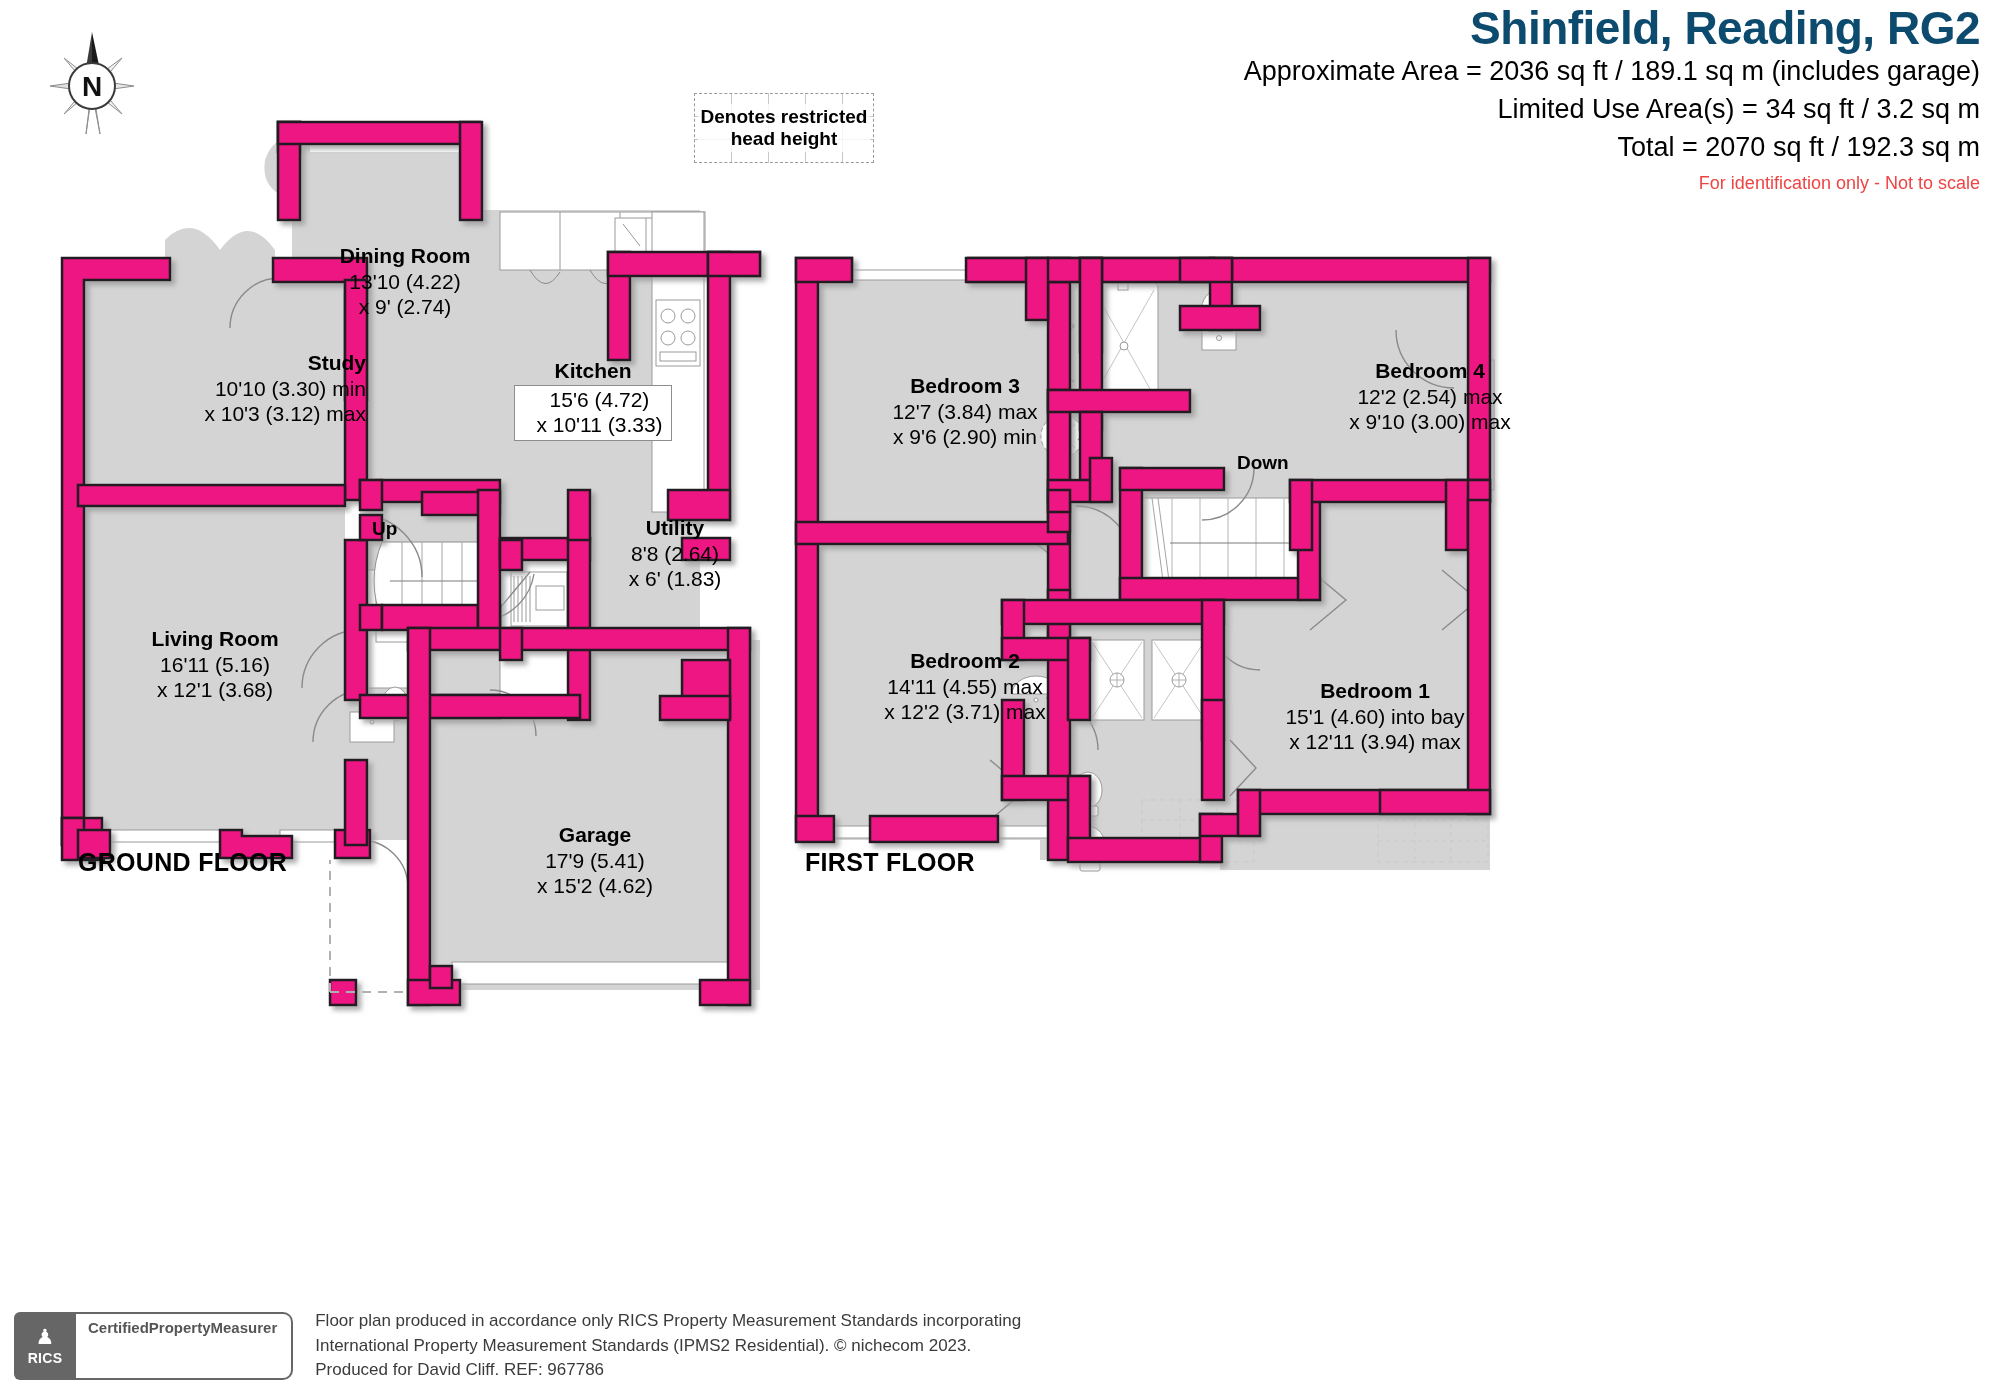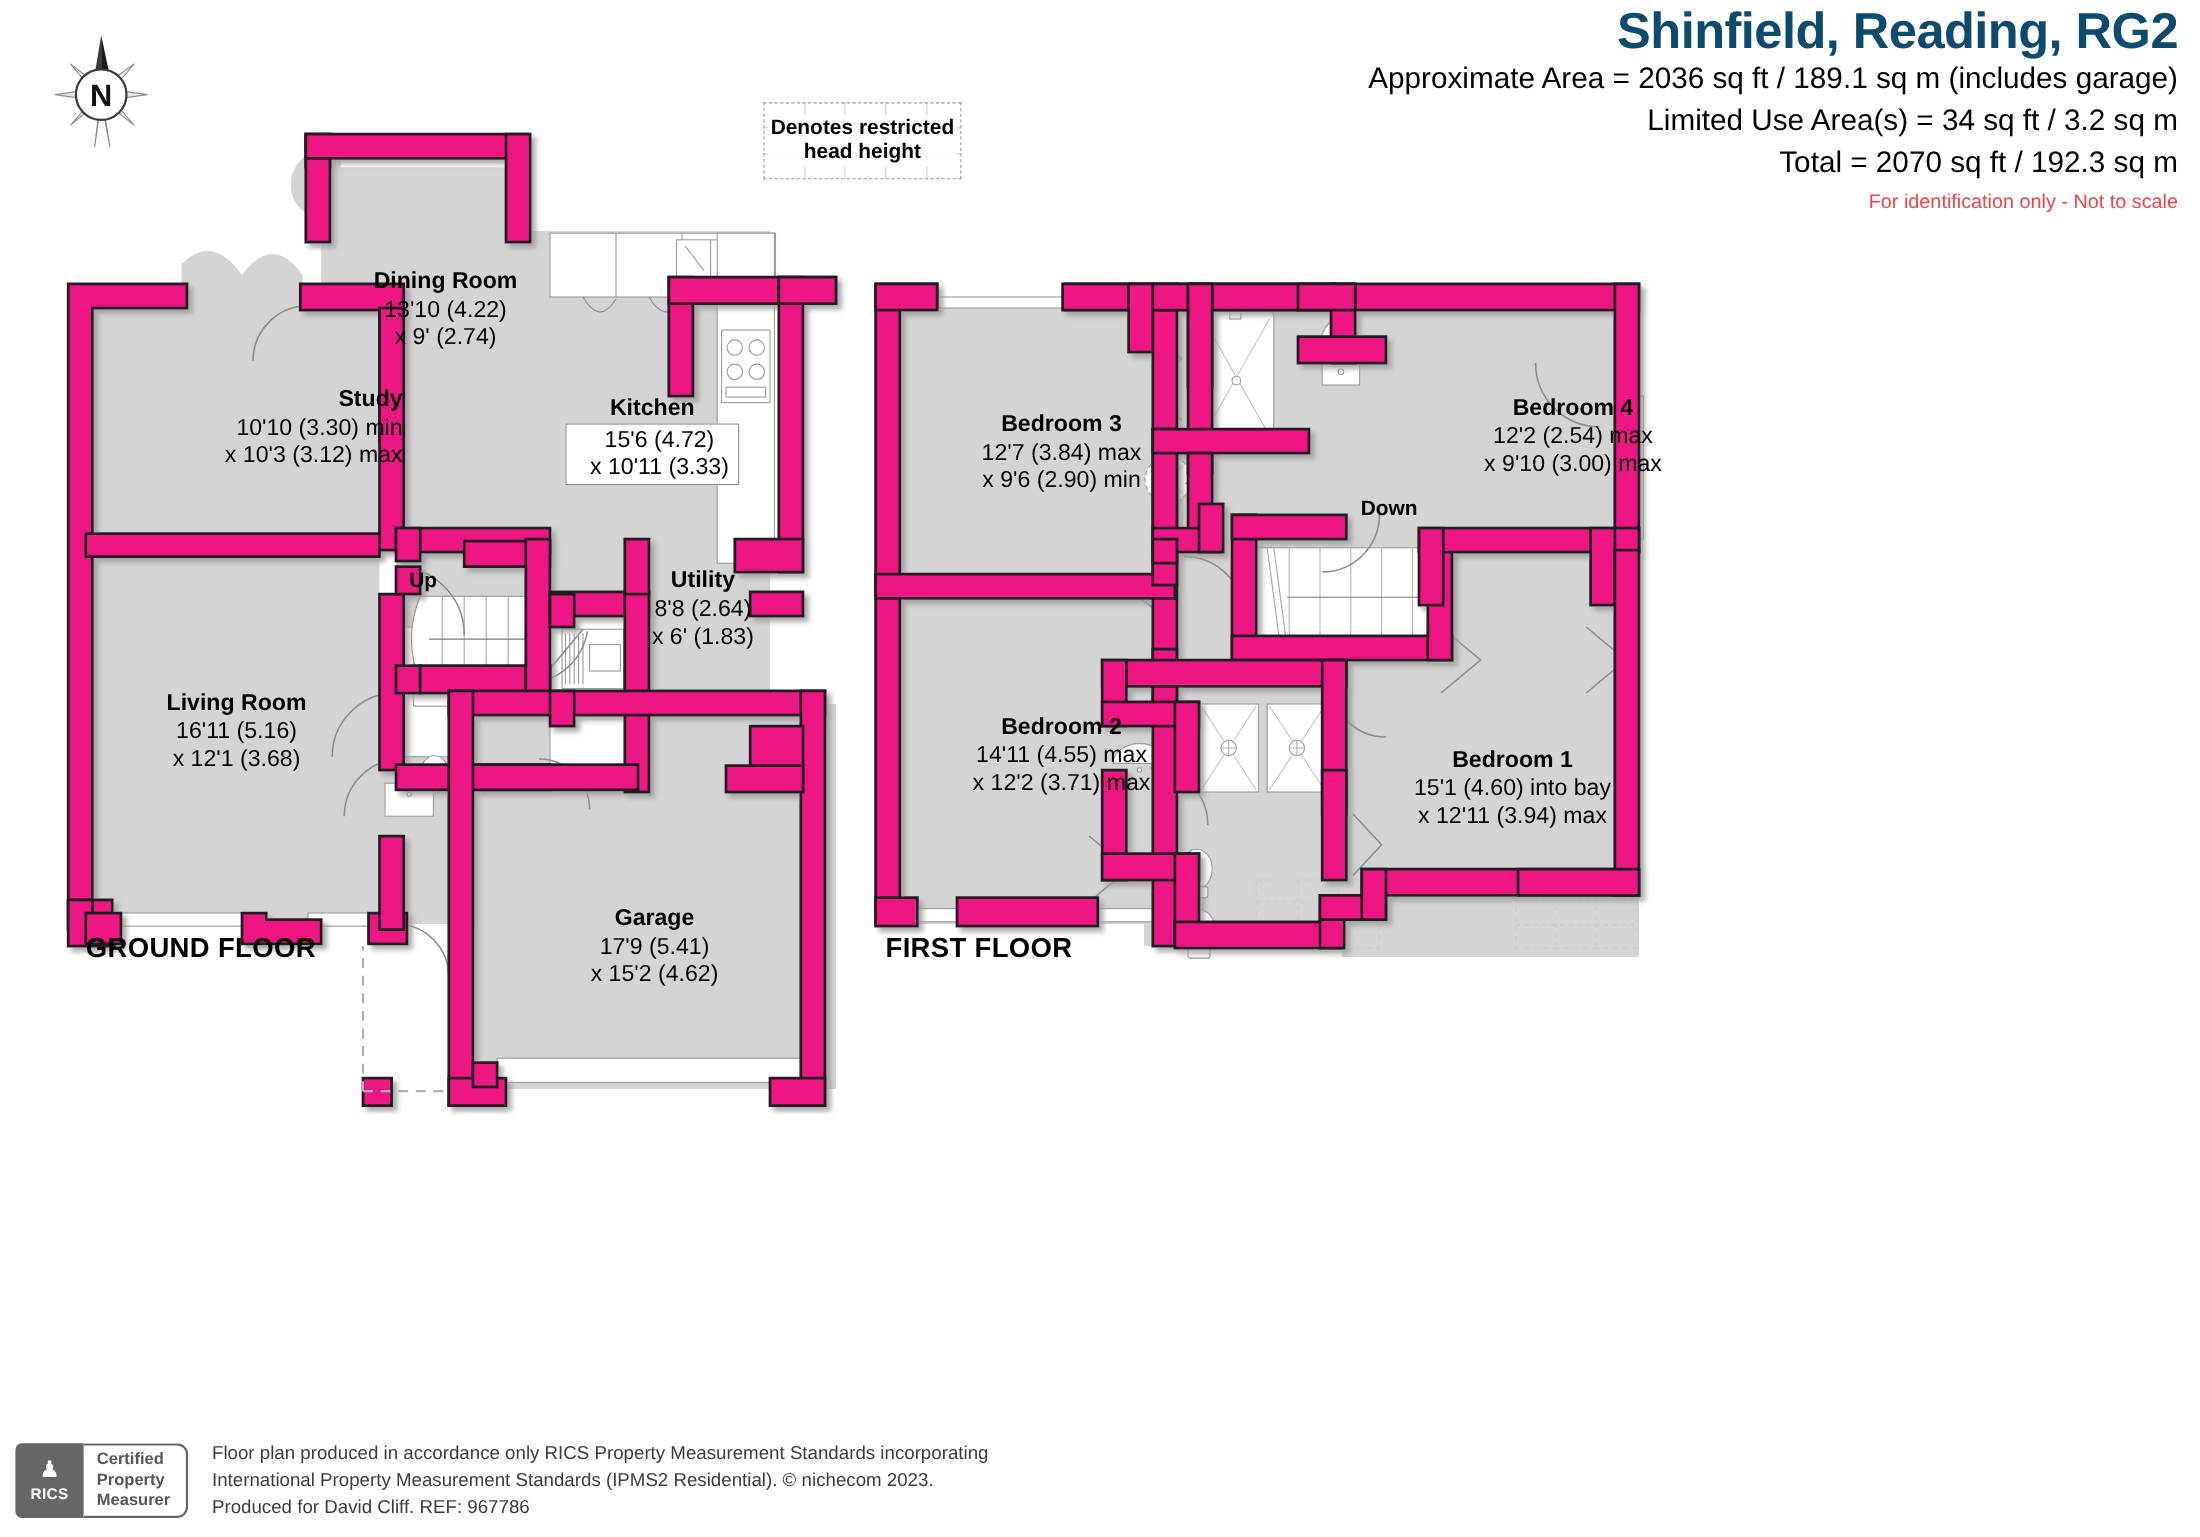--- a/index.html
+++ b/index.html
@@ -61,21 +61,21 @@
   .ricsMark {
     width: 62px; background: #666666; color: #fff;
     display: flex; flex-direction: column; align-items: center; justify-content: center;
     border-radius: 6px 0 0 6px;
   }
   .ricsMark .glyph { font-size: 21px; line-height: 1; margin-bottom: 3px; }
   .ricsMark .rt { font-size: 14px; font-weight: bold; letter-spacing: 0.3px; }
   .ricsText {
     border: 2px solid #666; border-left: none; border-radius: 0 10px 10px 0;
     padding: 5px 14px 5px 12px; color: #555; font-size: 15px; font-weight: bold;
-    line-height: 1.25; display: flex; flex-direction: column; justify-content: center;
+    line-height: 1.25; display: flex; flex-direction: row; justify-content: center;
   }
   .footText { margin-left: 22px; color: #3b3b3b; font-size: 17px; line-height: 1.45; }
 
   .dim { stroke: #8a8a8a; fill: none; }
 </style>
 </head>
 <body>
 
 <div id="root">
 
@@ -293,21 +293,21 @@
   </div>
 
   <div class="rlab boxed" style="left:508px; top:358px; width:170px;">
     <div class="nm">Kitchen</div>
     <div class="dmwrap">
       <div class="dm">15'6 (4.72)</div>
       <div class="dm">x 10'11 (3.33)</div>
     </div>
   </div>
 
-  <div class="rlab" style="left:564px; top:515px; width:150px;text-align:center;">
+  <div class="rlab" style="left:600px; top:515px; width:150px;text-align:center;">
     <div class="nm">Utility</div>
     <div class="dm">8'8 (2.64)</div>
     <div class="dm">x 6' (1.83)</div>
   </div>
 
   <div class="rlab" style="left:100px; top:626px; width:230px;">
     <div class="nm">Living Room</div>
     <div class="dm">16'11 (5.16)</div>
     <div class="dm">x 12'1 (3.68)</div>
   </div>

